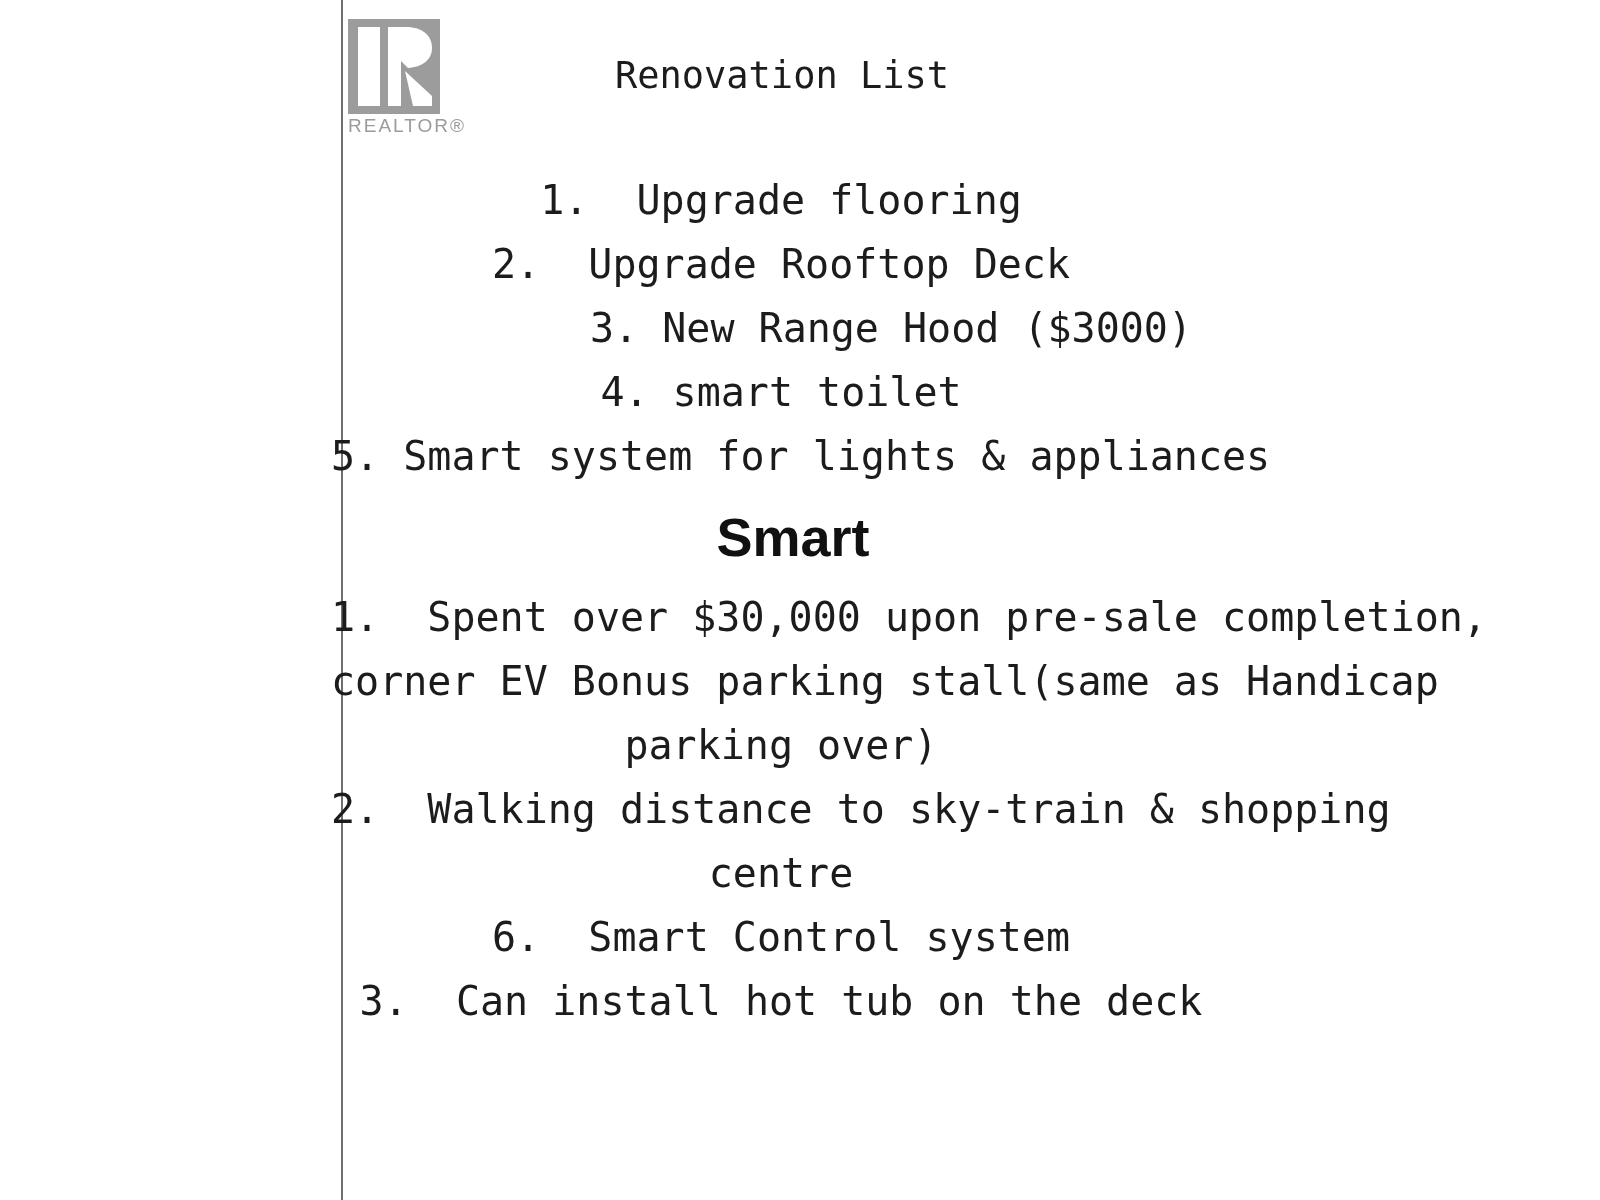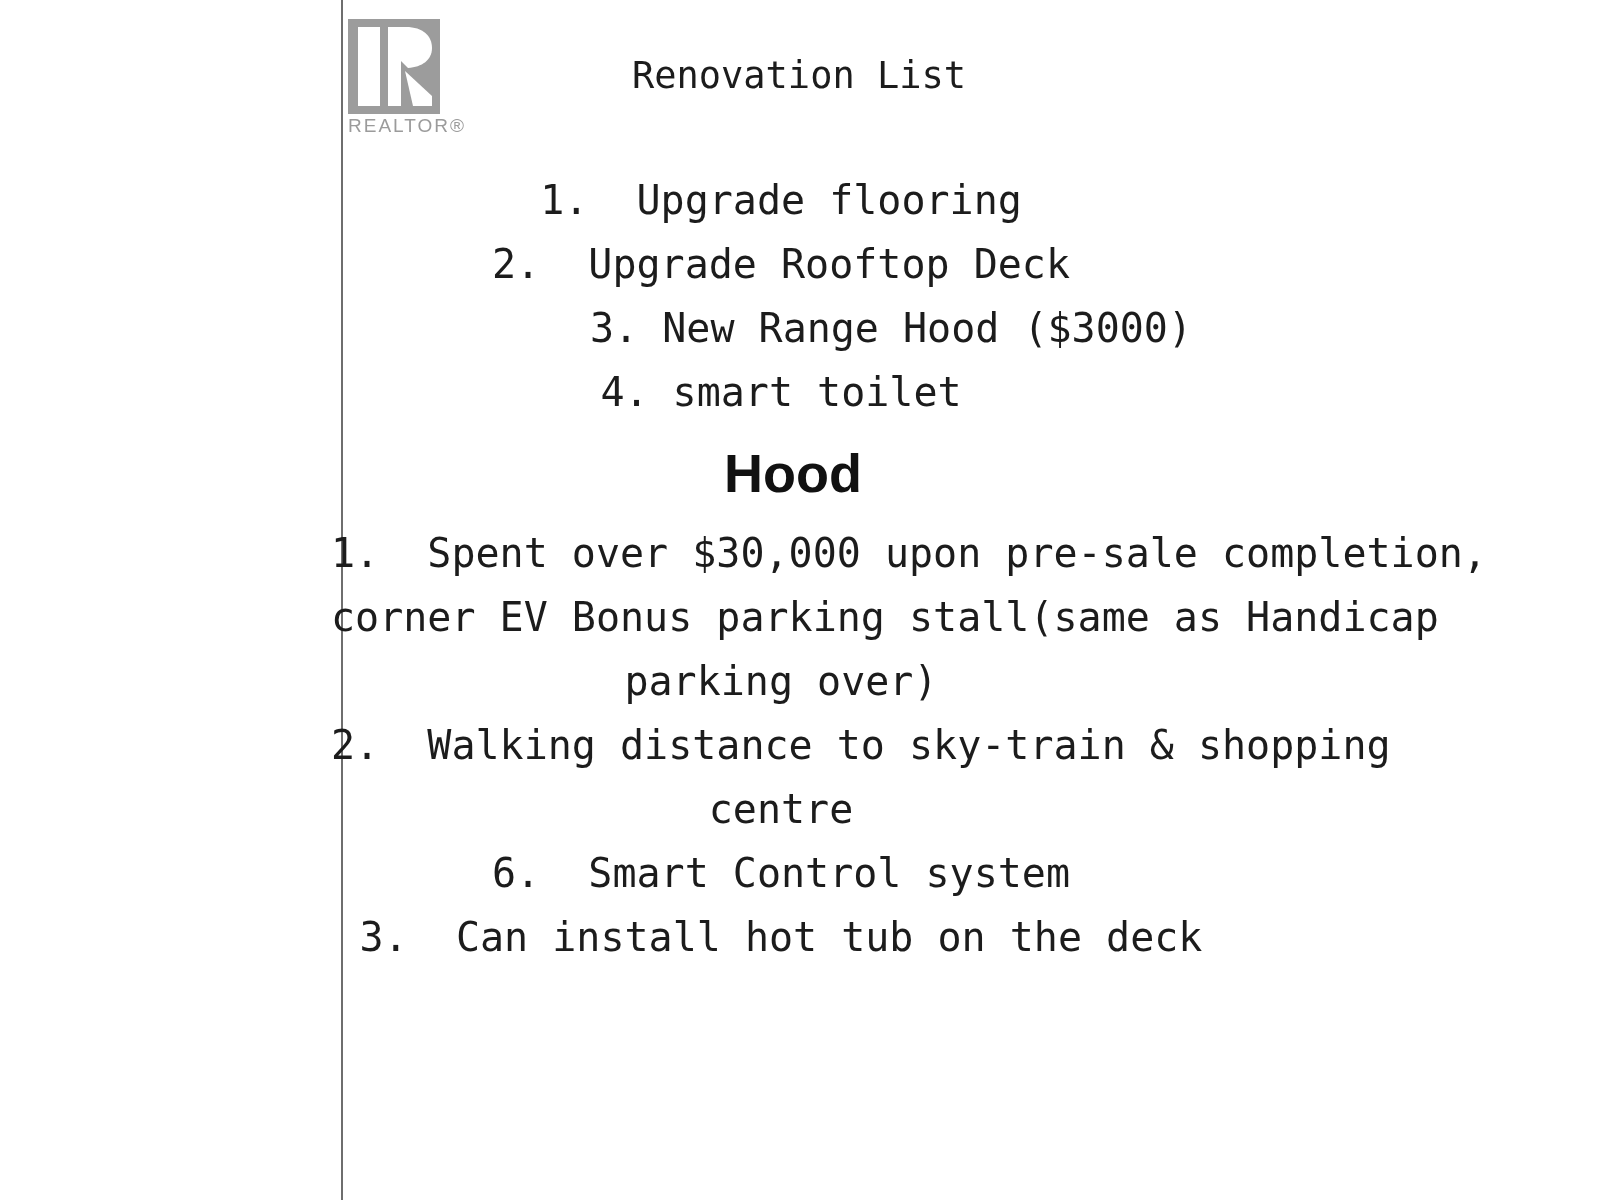--- a/index.html
+++ b/index.html
@@ -47,21 +47,20 @@
     position: absolute;
     top: 44px;
     left: 0;
     width: 1564px;
     margin: 0;
     text-align: center;
     font-size: 37px;
     font-weight: normal;
     line-height: 64px;
     white-space: pre;
-    padding-left: 17px;
   }
   .content {
     position: absolute;
     top: 168px;
     left: 331px;
     width: 900px;
     text-align: center;
   }
   .line {
     font-size: 40px;
@@ -109,23 +108,24 @@
 
   <h1 class="title">Renovation List</h1>
 
   <div class="content">
 
     <ol class="reno-list">
       <li class="line">1.  Upgrade flooring</li>
       <li class="line">2.  Upgrade Rooftop Deck</li>
       <li class="line shift-right">3. New Range Hood ($3000)</li>
       <li class="line">4. smart toilet</li>
+      <li class="line">5. Smart system for lights &amp; appliances</li>
     </ol>
 
-    <h2 class="bonus-heading">Hood</h2>
+    <h2 class="bonus-heading">Smart</h2>
 
     <div class="bonus-list">
       <div class="line">1.  Spent over $30,000 upon pre-sale completion,</div>
       <div class="line">corner EV Bonus parking stall(same as Handicap</div>
       <div class="line">parking over)</div>
       <div class="line">2.  Walking distance to sky-train &amp; shopping</div>
       <div class="line">centre</div>
       <div class="line">6.  Smart Control system</div>
       <div class="line">3.  Can install hot tub on the deck</div>
     </div>

